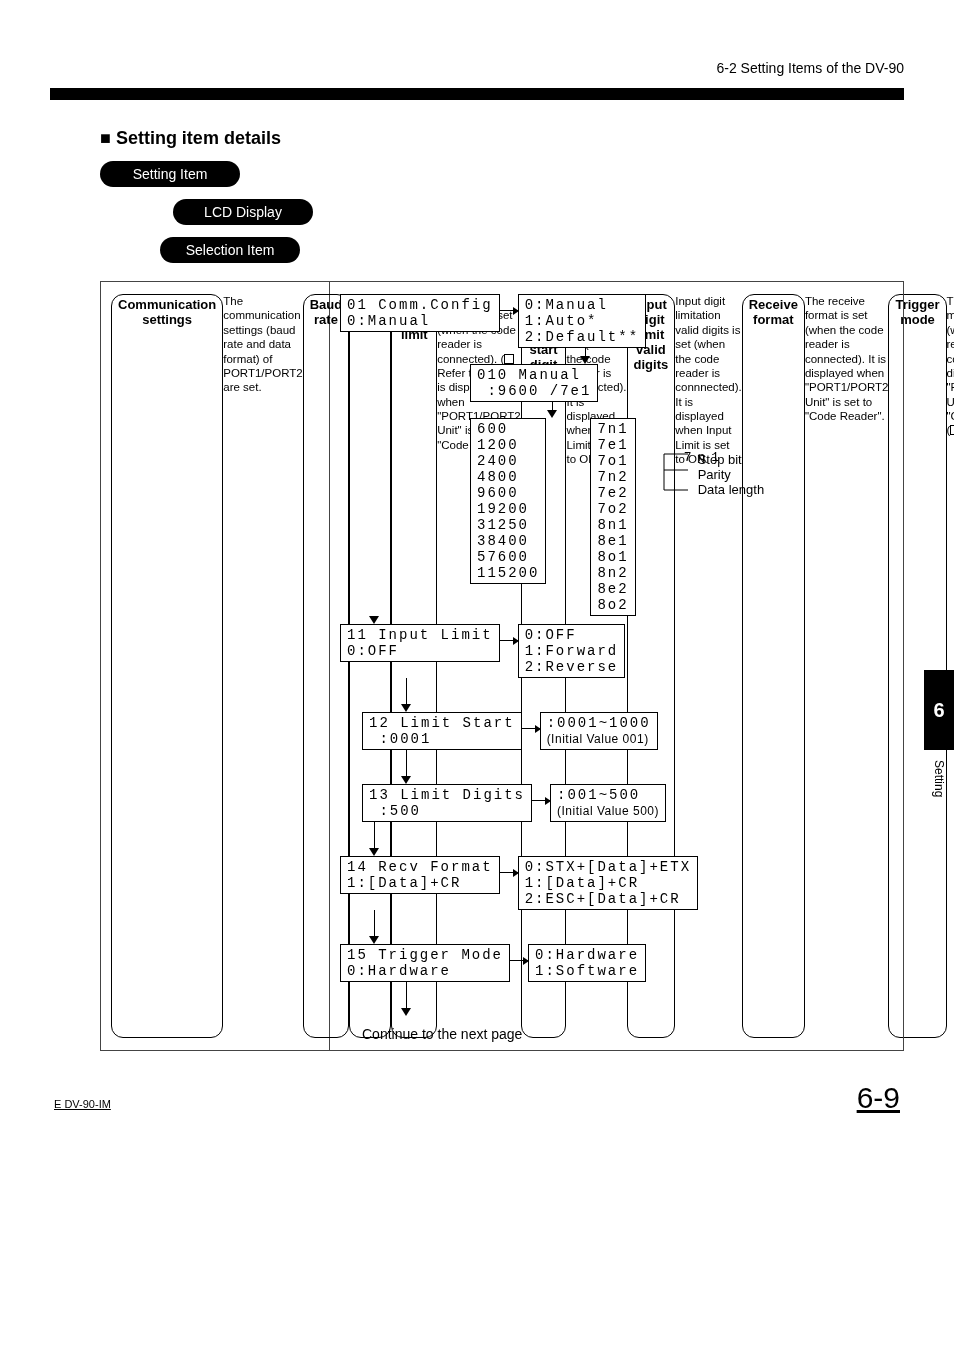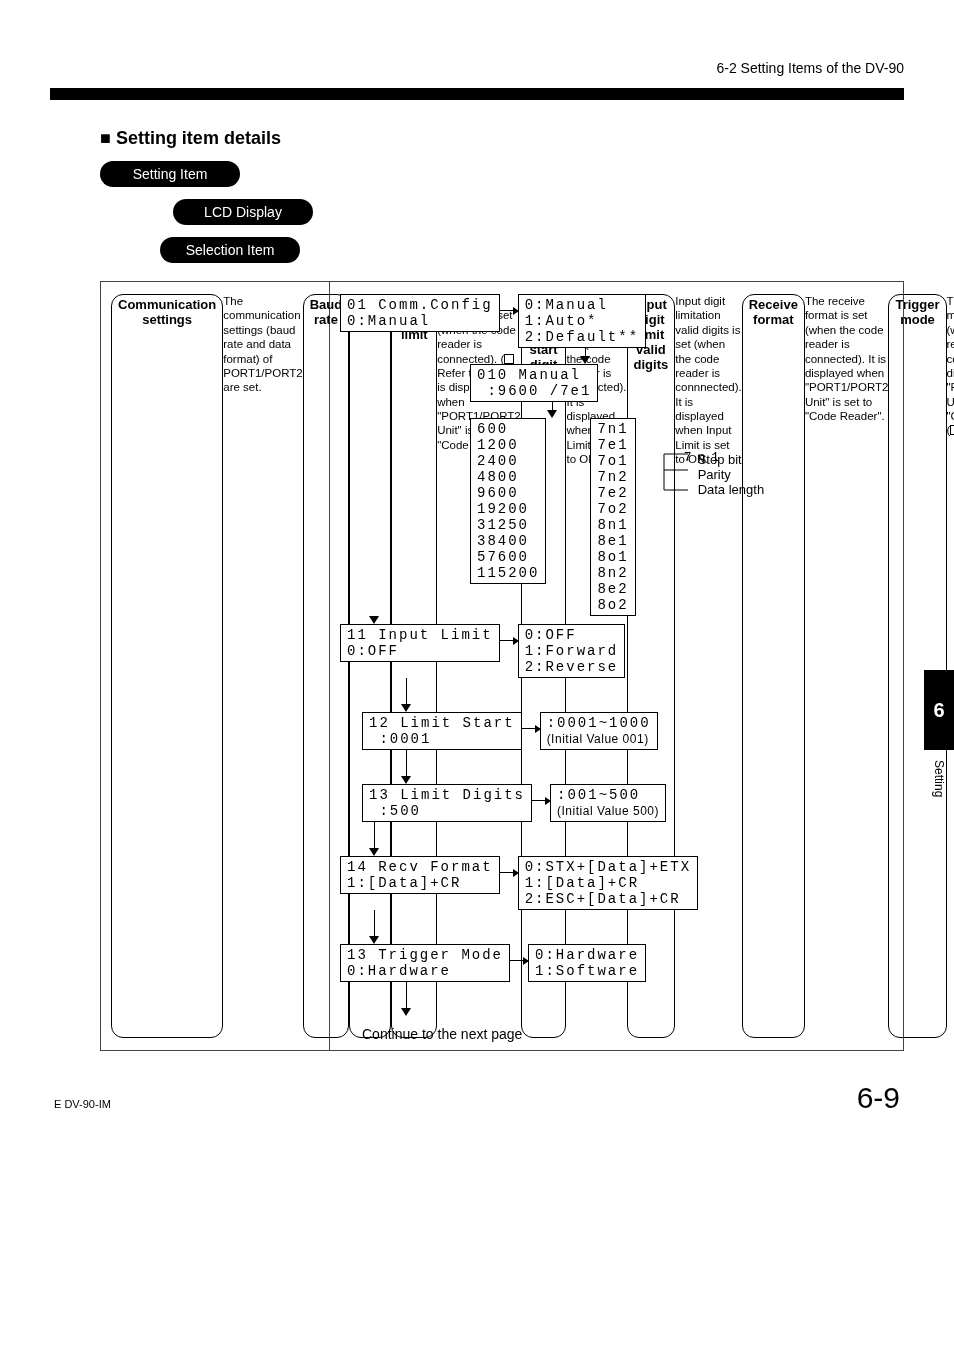--- a/index.html
+++ b/index.html
@@ -152,20 +152,21 @@
   }
   .side-label{
     position:absolute;right:8px;top:760px;
     writing-mode:vertical-rl;
     font-size:12px;
   }
   .footer{
     display:flex;justify-content:space-between;align-items:baseline;
     margin-top:30px;
     padding: 0 4px;
+    text-decoration: underline;
   }
   .footer .left{font-size:11px;}
   .footer .right{font-size:30px;}
   .baud-block{display:flex;gap:44px;align-items:flex-start;margin-left:130px;}
   .df-callout{font-size:13px;text-align:left;position:relative;margin-left:18px;margin-top:28px;}
   .df-callout .small{display:block;}
   .df-callout svg{position:absolute;left:-40px;top:-4px;}
 </style>
 </head>
 <body>
@@ -324,21 +325,21 @@
         <div class="sel">0:STX+[Data]+ETX
 1:[Data]+CR
 2:ESC+[Data]+CR</div>
       </div>
       <div style="margin-left:28px;display:flex;flex-direction:column;align-items:center;width:12px;">
         <div style="width:1px;height:26px;background:#000;"></div>
         <div class="down-arrow"></div>
       </div>
 
       <div class="row">
-        <div class="lcd">13 Trigger Mode
+        <div class="lcd">15 Trigger Mode
 0:Hardware</div>
         <div class="connector-h"></div>
         <div class="sel">0:Hardware
 1:Software</div>
       </div>
       <div style="margin-left:60px;display:flex;flex-direction:column;align-items:center;width:12px;">
         <div style="width:1px;height:26px;background:#000;"></div>
         <div class="down-arrow"></div>
       </div>
 

